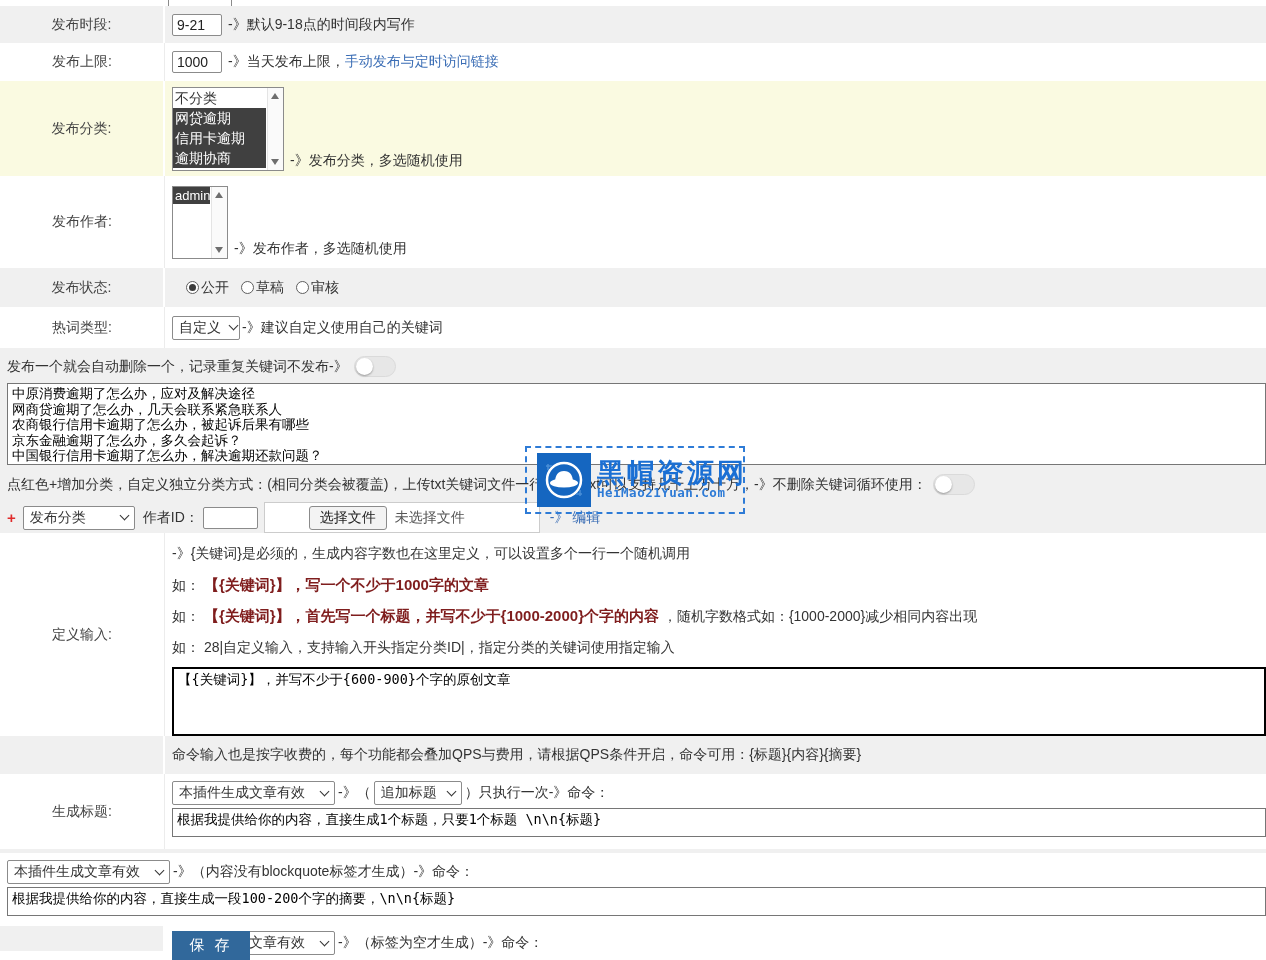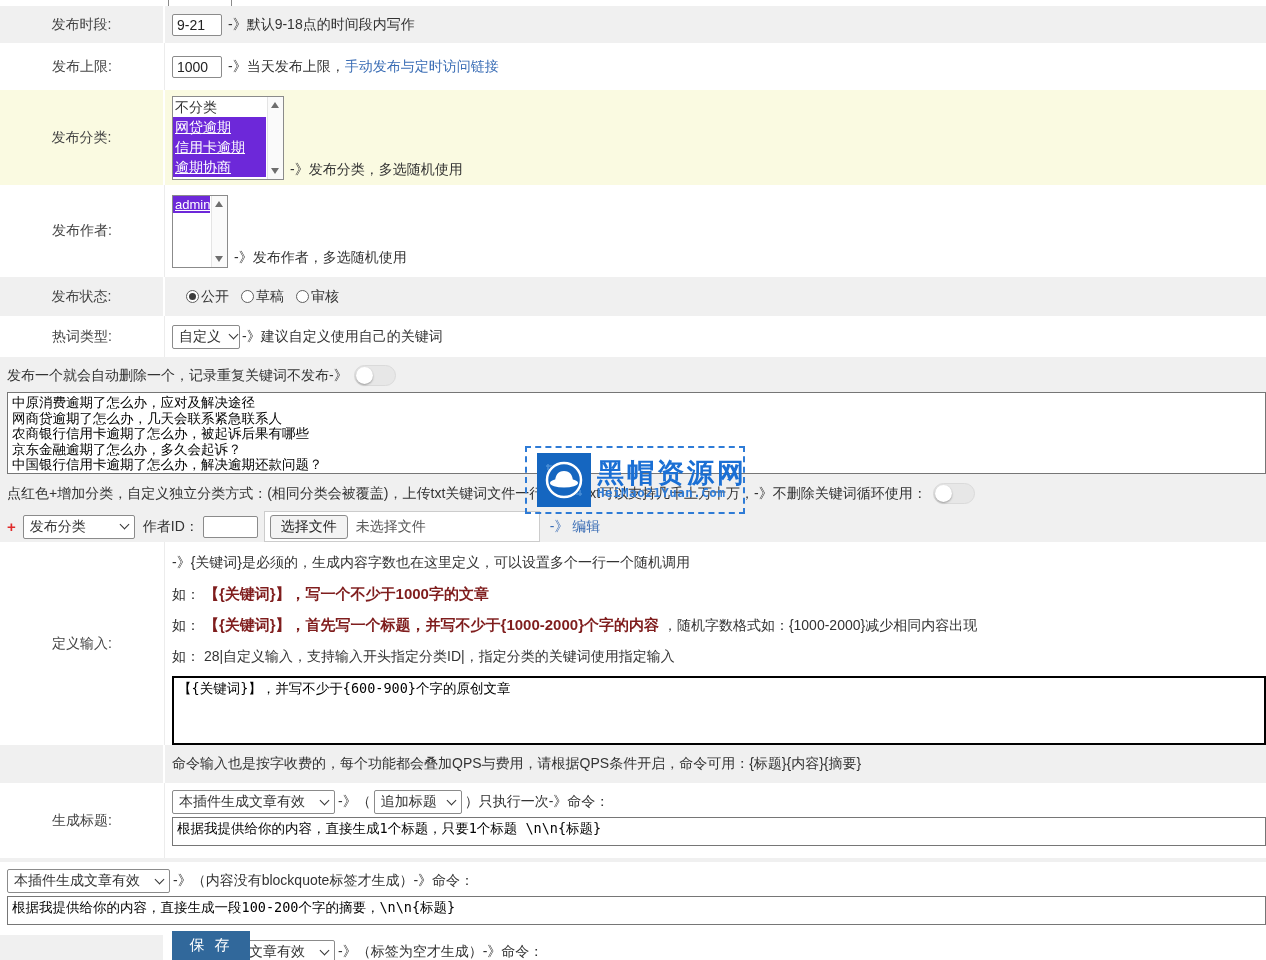--- a/index.html
+++ b/index.html
@@ -5,21 +5,21 @@
   * { margin:0; padding:0; box-sizing:border-box; }
   html,body { width:1266px; height:960px; overflow:hidden; }
   body {
     font-family:"Liberation Sans","DejaVu Sans",sans-serif;
     font-size:14px; color:#333; background:#fff; position:relative;
   }
   .row { display:flex; width:100%; }
   .row.gray { background:#f0f0f0; }
   .row.yellow { background:#fafae1; }
   .row.white { background:#fff; }
-  .h6{height:6px}.h37{height:37px}.h47{height:47px}.h95{height:95px}.h92{height:92px}
+  .h6{height:6px}.h37{height:37px}.h47{height:38px}.h95{height:95px}.h92{height:92px}
   .h39{height:39px}.h41{height:41px}.h185{height:185px}.h203{height:203px}.h38{height:38px}
   .h75{height:75px}.h4{height:4px}.h73{height:73px}.h25{height:25px}
   .label-col {
     flex:0 0 165px; width:165px; display:flex; align-items:center; justify-content:center;
     color:#444; border-right:1px solid #ececec;
   }
   .row.gray .label-col, .row.yellow .label-col { border-right:2px solid #fff; }
   .content-col { flex:1; padding-left:7px; display:flex; flex-direction:column; justify-content:center; min-width:0; }
   .content-col.top { justify-content:flex-start; }
   .hline { display:flex; align-items:center; }
@@ -42,21 +42,21 @@
     display:inline-block; width:7px; height:7px; flex:none;
     border-right:1.6px solid #333; border-bottom:1.6px solid #333;
     transform:rotate(45deg); margin-left:9px; margin-top:-4px;
   }
   .w66{width:68px}.w118{width:112px}.w163{width:163px}.w88{width:88px}
 
   
   .listbox { position:relative; border:1px solid #8b8b8b; background:#fff; overflow:hidden; flex:none; }
   .listbox .opts { padding-right:17px; }
   .listbox .opt { line-height:20px; padding:0 2px; white-space:nowrap; overflow:hidden; }
-  .listbox .opt.selected { background:#6d28d9; color:#fff;text-decoration:underline; }
+  .listbox .opt.selected { background:#404040; color:#fff; }
   .lb-cat { width:112px; height:84px; }
   .lb-auth { width:56px; height:73px; font-size:13px; }
   .lb-auth .opt { line-height:17px; }
   .scrollbar {
     position:absolute; top:0; right:0; bottom:0; width:16px;
     background:#fafafa; border-left:1px solid #e4e4e4;
   }
   .arr { position:absolute; left:3px; width:0; height:0;
     border-left:4.5px solid transparent; border-right:4.5px solid transparent; }
   .arr.up { top:5px; border-bottom:6px solid #6e6e6e; }
@@ -81,21 +81,21 @@
   .ta-def { height:77px; border:2px solid #000; margin-top:4px; line-height:16px; }
   .ta-small { height:29px; line-height:16px; }
 
   
   .kline1 { display:flex; align-items:center; margin:2px 0 4px 0; }
   .kline2 { display:flex; align-items:center; margin-top:9px; white-space:nowrap; }
   .kline3 { display:flex; align-items:center; margin-top:7px; }
   .plus { color:#e02b2b; font-weight:bold; margin-right:7px; font-size:15px; }
   .authid { margin:0 4px 0 8px; }
   .filebox { display:flex; align-items:center; border:1px solid #ccc; background:#fff; height:31px; width:276px; margin-left:6px; padding-left:5px; flex:none; }
-  .filebtn { border:1px solid #8b8b8b; border-radius:3px; background:#f3f3f3; padding:2px 10px; font-size:14px; color:#222; cursor:pointer; white-space:nowrap; }
+  .filebtn { border:1px solid #8b8b8b; border-radius:3px; background:#f3f3f3; padding:2px 10px; font-size:14px; color:#222; cursor:pointer; white-space:nowrap;margin-left:39px; }
   .filestatus { margin-left:8px; color:#555; white-space:nowrap; }
   .editwrap { margin-left:10px; white-space:nowrap; }
 
   
   .dline { line-height:20px; margin:3px 0; white-space:nowrap; }
   .dline.first { margin:5px 0 7px 0; }
   .redex { color:#7f1d1d; font-weight:bold; font-size:15px; }
   .exline { margin:6px 0; white-space:nowrap; }
 
   .ctrl-line { display:flex; align-items:center; margin-bottom:3px; white-space:nowrap; }

